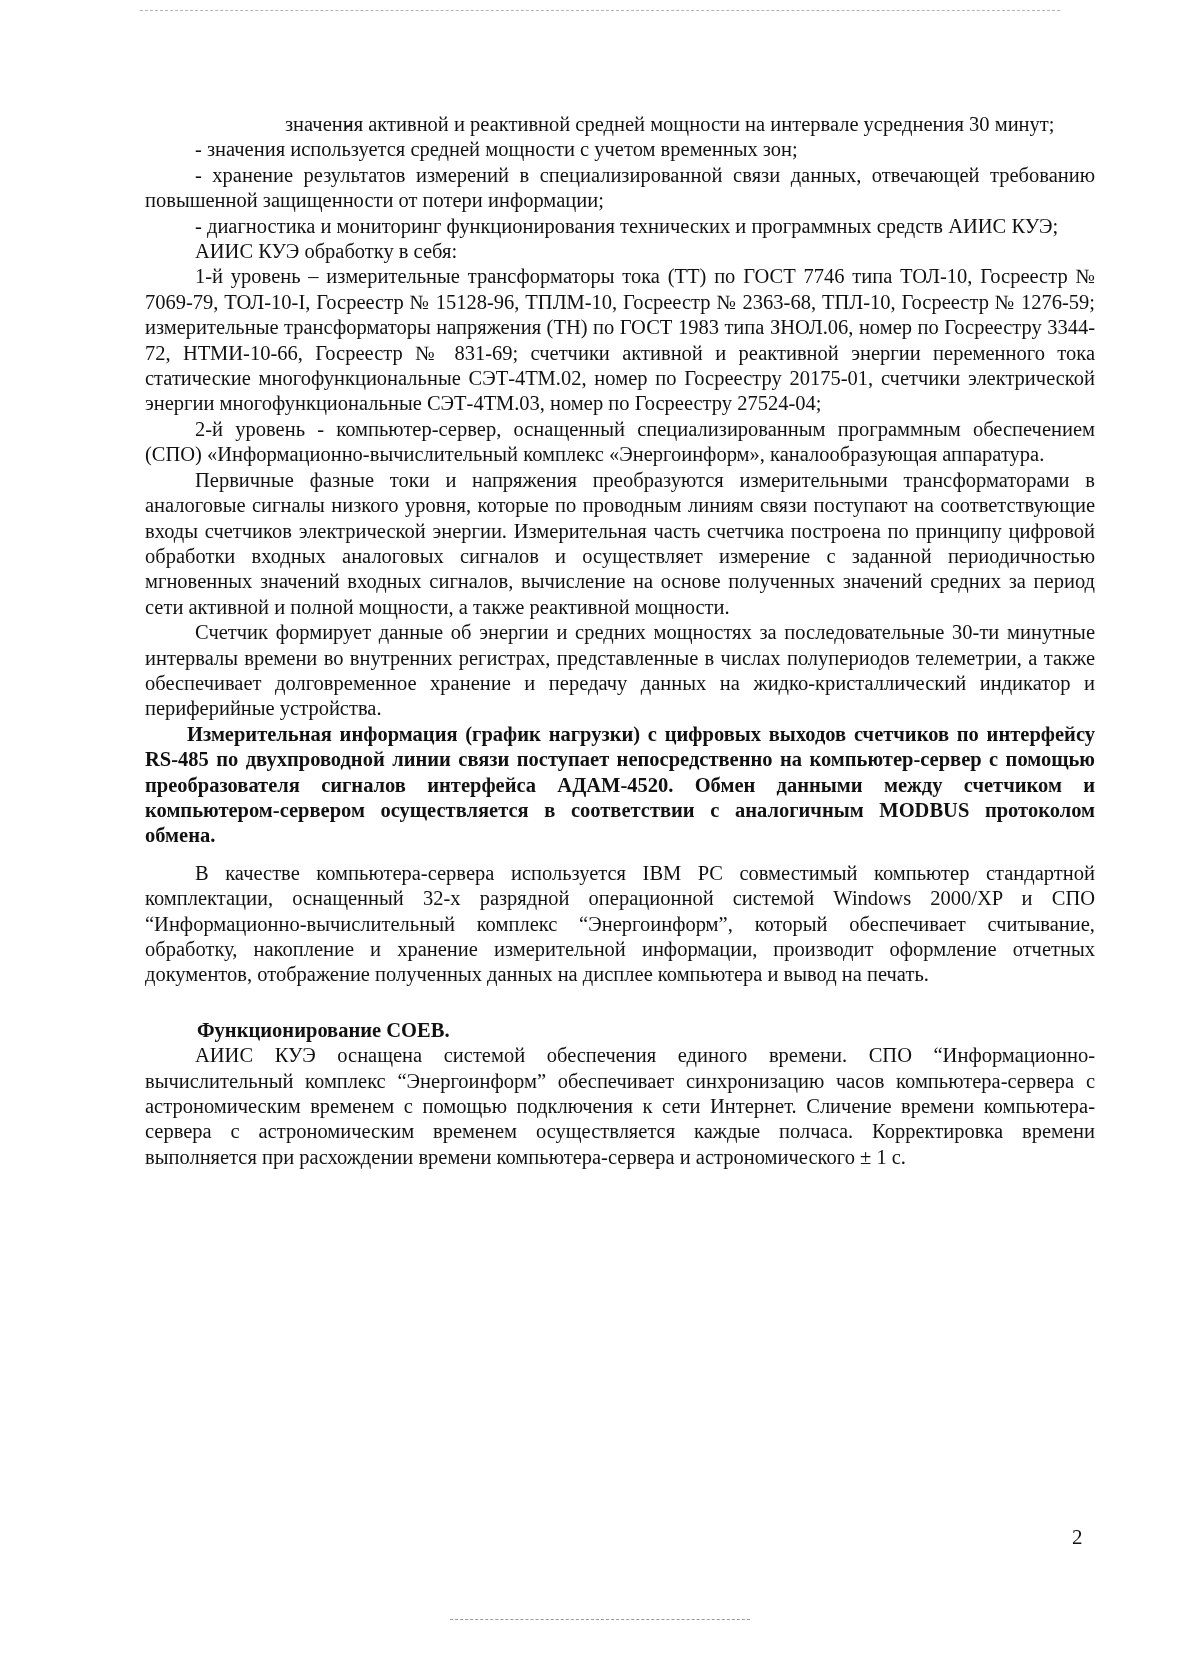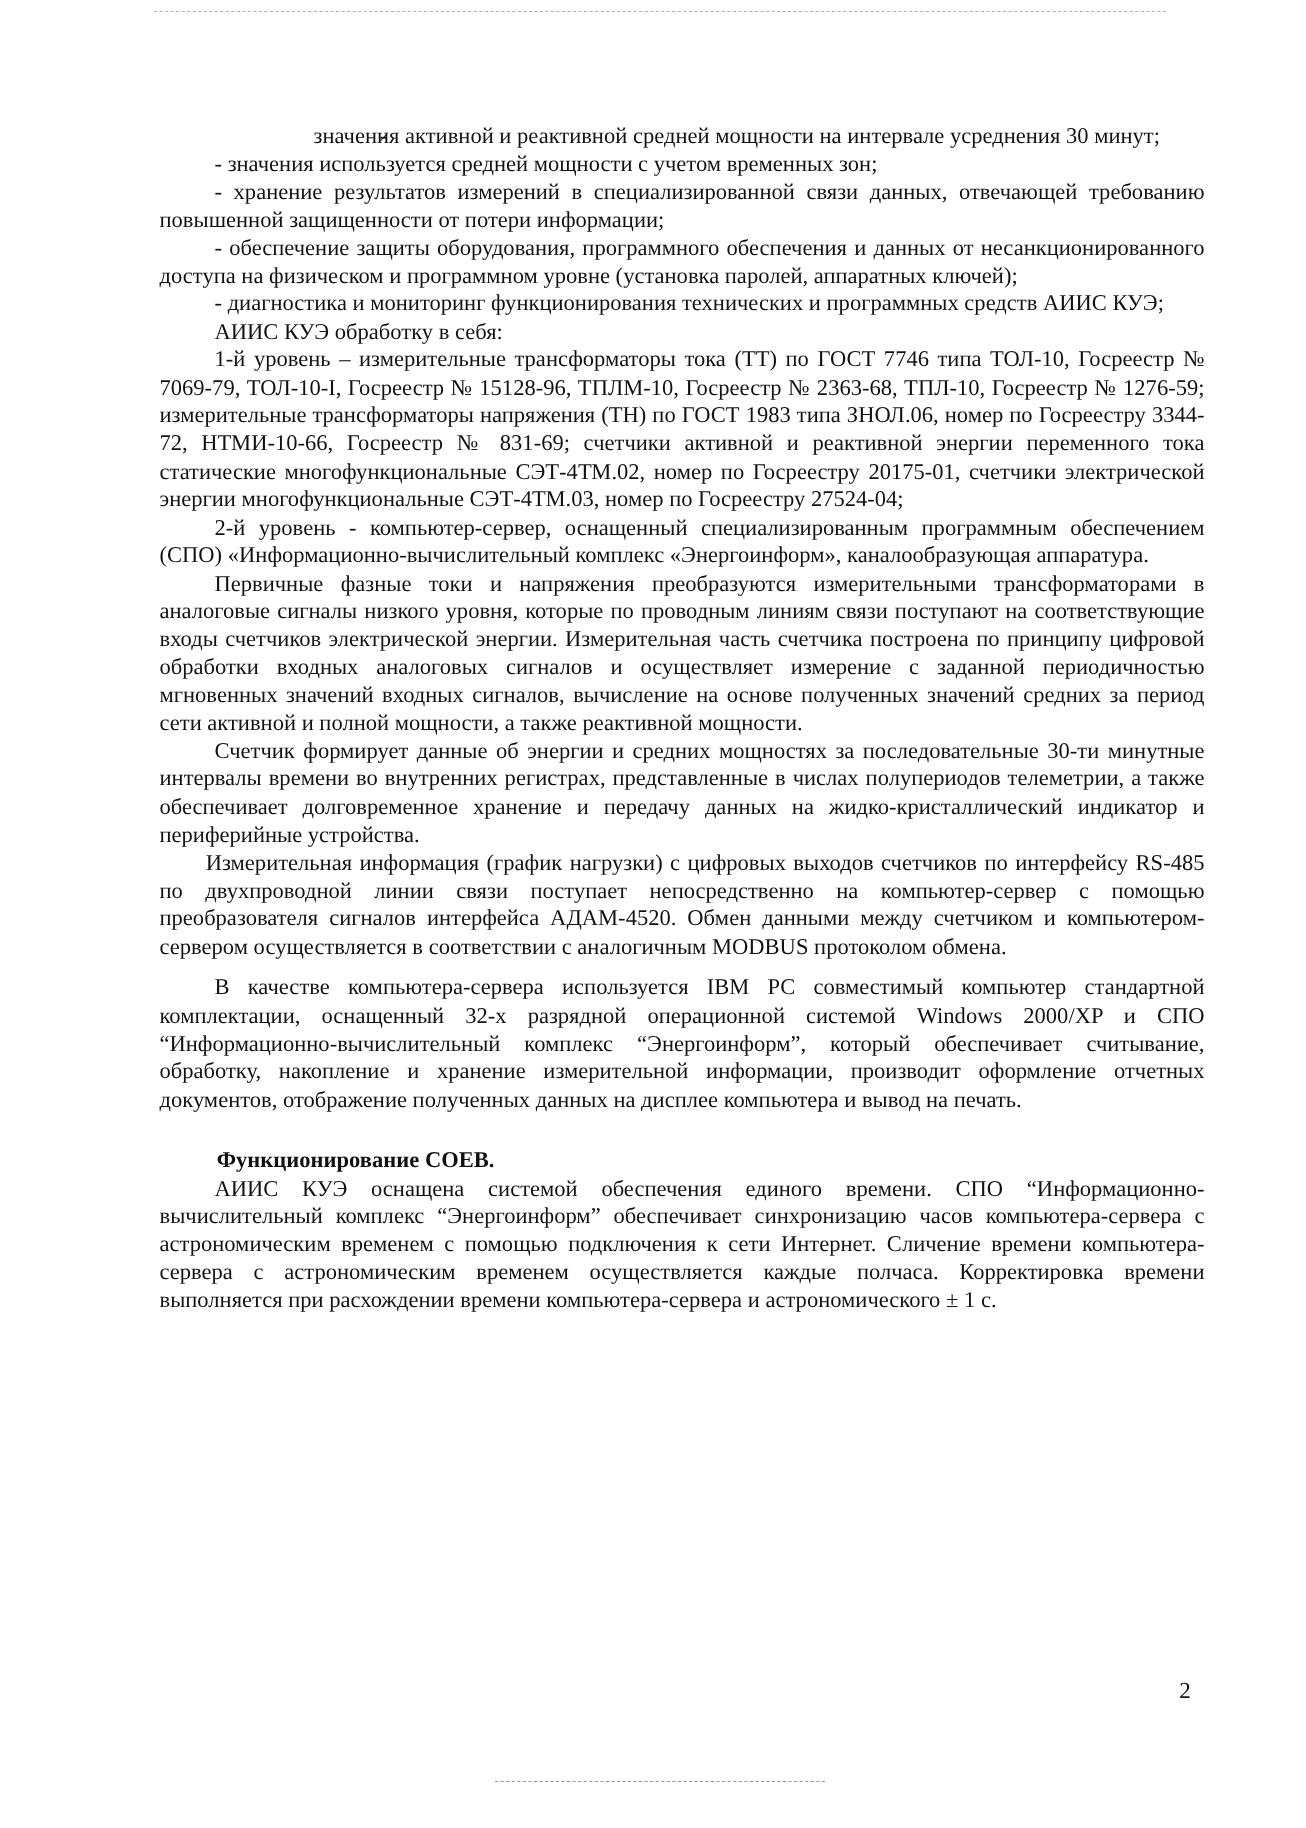--- a/index.html
+++ b/index.html
@@ -5,38 +5,37 @@
   html, body { margin:0; padding:0; background:#ffffff; }
   body { width:1187px; height:1662px; position:relative; overflow:hidden;
          font-family:"Liberation Serif", "DejaVu Serif", serif; color:#111; }
   .scanline-top { position:absolute; left:140px; top:10px; width:920px; height:0;
                   border-top:1px dashed #b5b5b5; }
   .scanline-bottom { position:absolute; left:450px; top:1619px; width:300px; height:0;
                   border-top:1px dashed #9a9a9a; }
   .page { position:absolute; left:145px; top:112px; width:950px; }
   .p { font-size:20.5px; line-height:25.4px; text-align:justify; margin:0; }
   .ind { text-indent:50px; }
-  .ind2 { text-indent:42px; }
+  .ind2 { text-indent:42px;font-weight:bold; }
   .first { text-indent:100px; }
   .first .dash { display:inline-block; width:40px; }
   .gap { height:12px; }
   .gap2 { height:30px; }
   .heading { font-weight:bold; font-size:20.5px; line-height:25.4px; margin:0; padding-left:52px; }
   .pagenum { position:absolute; left:1072px; top:1525px; font-size:21px; }
 </style>
 </head>
 <body>
 
 <div class="scanline-top"></div>
 
 <div class="page">
   <p class="p first"><span class="dash">-</span><span>значения  активной и реактивной средней мощности на интервале усреднения 30 минут;</span></p>
   <p class="p ind">- значения используется средней мощности с учетом временных зон;</p>
   <p class="p ind">- хранение результатов измерений в специализированной связи данных, отвечающей требованию повышенной защищенности от потери информации;</p>
-  <p class="p ind">- обеспечение защиты оборудования, программного обеспечения и данных от несанкционированного доступа на физическом и программном уровне (установка паролей, аппаратных ключей);</p>
   <p class="p ind">- диагностика и мониторинг функционирования технических и программных средств АИИС КУЭ;</p>
   <p class="p ind">АИИС КУЭ обработку в себя:</p>
   <p class="p ind">1-й уровень – измерительные трансформаторы тока (ТТ) по ГОСТ 7746 типа ТОЛ-10, Госреестр № 7069-79, ТОЛ-10-I, Госреестр № 15128-96, ТПЛМ-10, Госреестр № 2363-68, ТПЛ-10, Госреестр № 1276-59; измерительные трансформаторы напряжения (ТН)  по ГОСТ 1983 типа ЗНОЛ.06, номер по Госреестру 3344-72, НТМИ-10-66, Госреестр № 831-69; счетчики активной и реактивной энергии переменного тока статические многофункциональные  СЭТ-4ТМ.02, номер по Госреестру 20175-01, счетчики электрической энергии многофункциональные СЭТ-4ТМ.03, номер по Госреестру 27524-04;</p>
   <p class="p ind">2-й уровень - компьютер-сервер, оснащенный специализированным программным обеспечением (СПО) «Информационно-вычислительный комплекс «Энергоинформ», каналообразующая аппаратура.</p>
   <p class="p ind">Первичные фазные токи и напряжения преобразуются измерительными трансформаторами в аналоговые сигналы низкого уровня, которые по проводным линиям связи поступают на соответствующие входы счетчиков электрической энергии. Измерительная часть счетчика построена по принципу цифровой обработки входных аналоговых сигналов и осуществляет измерение с заданной периодичностью мгновенных значений входных сигналов, вычисление на основе полученных значений средних за период сети активной и полной мощности, а также реактивной мощности.</p>
   <p class="p ind">Счетчик формирует данные об энергии и средних мощностях за последовательные 30-ти минутные интервалы времени во внутренних регистрах, представленные в числах полупериодов телеметрии,  а также обеспечивает долговременное хранение и передачу данных на жидко-кристаллический индикатор и периферийные устройства.</p>
   <p class="p ind2">Измерительная информация (график нагрузки) с цифровых выходов счетчиков по интерфейсу RS-485  по двухпроводной линии связи поступает непосредственно на компьютер-сервер с помощью преобразователя сигналов интерфейса АДАМ-4520. Обмен данными между счетчиком и компьютером-сервером осуществляется в соответствии с аналогичным MODBUS протоколом обмена.</p>
   <div class="gap"></div>
   <p class="p ind">В качестве компьютера-сервера используется IBM PC совместимый компьютер стандартной комплектации, оснащенный 32-х разрядной операционной системой Windows 2000/XP и СПО “Информационно-вычислительный комплекс “Энергоинформ”, который обеспечивает считывание, обработку, накопление и хранение измерительной информации, производит оформление  отчетных документов, отображение полученных данных на дисплее компьютера и вывод на печать.</p>
   <div class="gap2"></div>

